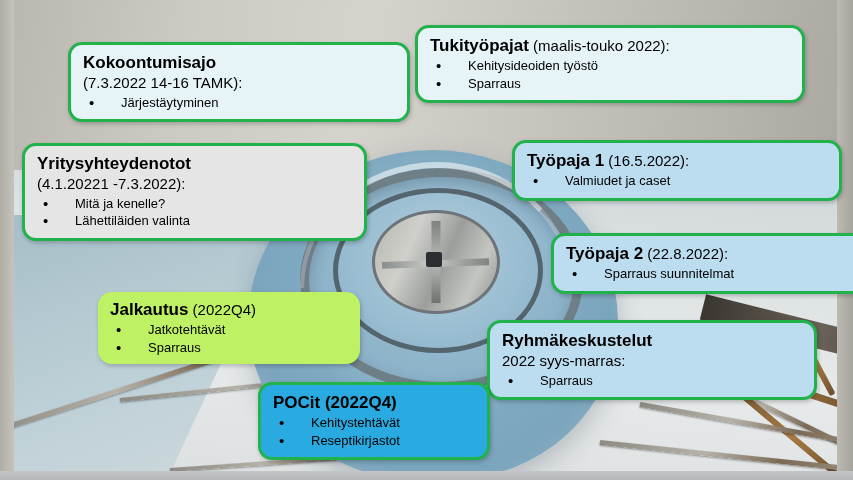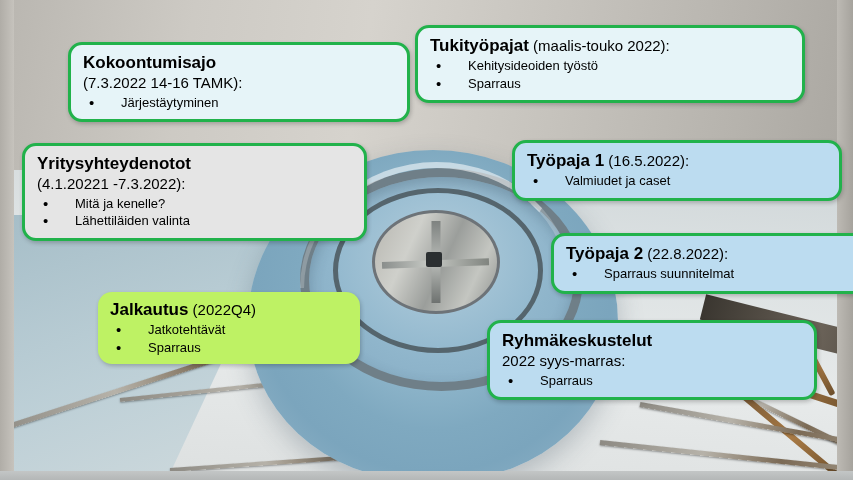--- a/index.html
+++ b/index.html
@@ -334,14 +334,23 @@
     <div class="head">
       <span class="title">Jalkautus</span>
       <span class="sub">(2022Q4)</span>
     </div>
     <ul>
       <li>Jatkotehtävät</li>
       <li>Sparraus</li>
     </ul>
   </div>
 
+  <div class="callout skin-cyan" id="box-pocit">
+    <div class="head">
+      <span class="title">POCit (2022Q4)</span>
+    </div>
+    <ul>
+      <li>Kehitystehtävät</li>
+      <li>Reseptikirjastot</li>
+    </ul>
+  </div>
 
 </div>
 
 </body></html>

